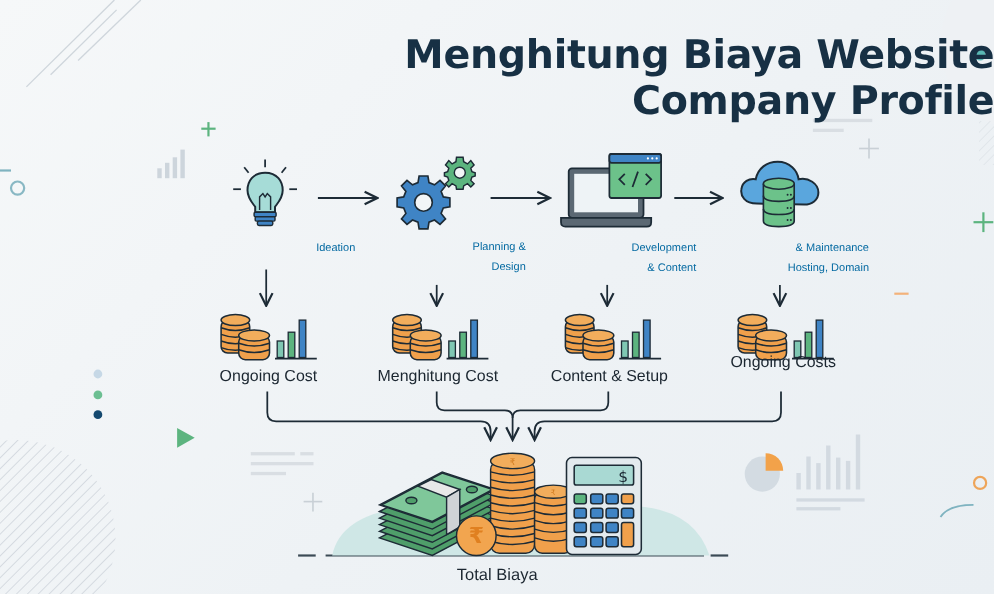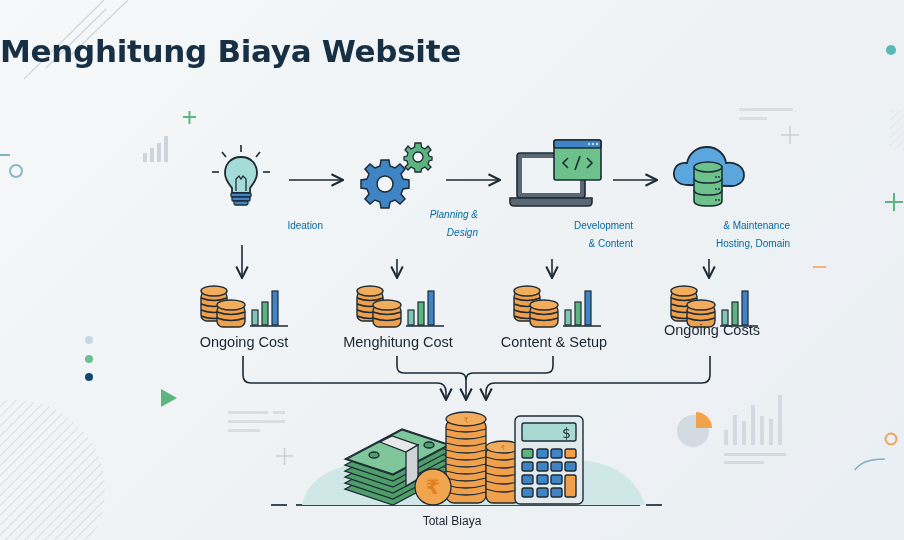--- a/index.html
+++ b/index.html
@@ -1,24 +1,24 @@
 <!DOCTYPE html>
 <html><head>
 <meta charset="utf-8">
 <style>
   html,body{margin:0;padding:0;}
   body{width:904px;height:540px;overflow:hidden;position:relative;
     background:linear-gradient(135deg,#f6f8f9 0%,#eef2f5 55%,#eaeff3 100%);
     font-family:"Liberation Sans",sans-serif;color:#1d2b36;}
   .abs{position:absolute;}
-  .title{position:absolute;left:0;width:904px;top:30px;text-align:left;
-    font-family:"DejaVu Sans",sans-serif;font-weight:bold;font-size:31px;line-height:42px;color:#173044;letter-spacing:-0.3px;}
+  .title{position:absolute;left:0;width:904px;top:30px;text-align:right;
+    font-family:"DejaVu Sans",sans-serif;font-weight:bold;font-size:36px;line-height:42px;color:#173044;letter-spacing:-0.3px;}
   .stage-label{position:absolute;width:160px;text-align:right;font-size:10px;line-height:18px;color:#0369a1;}
   .cost-label{position:absolute;width:170px;text-align:center;font-size:14.5px;line-height:18px;color:#1b2630;}
-  .total-label{position:absolute;left:372px;width:160px;top:514px;text-align:center;font-size:12px;color:#1b2630;}
+  .total-label{position:absolute;left:372px;width:160px;top:514px;text-align:center;font-size:15px;color:#1b2630;}
   svg{overflow:visible;}
 </style>
 </head>
 <body>
 
 <svg class="abs" style="left:0;top:0" width="904" height="540">
 
   <g stroke="#cfd6dc" stroke-width="1.2">
     <line x1="24" y1="79" x2="104" y2="0"></line>
     <line x1="46" y1="68" x2="106" y2="9"></line>
@@ -93,20 +93,21 @@
     <rect x="778" y="395" width="4" height="50"></rect>
     <rect x="724" y="453" width="62" height="3"></rect>
       <rect x="724" y="461" width="40" height="3"></rect>
   </g>
   <circle cx="891" cy="439" r="5.5" fill="none" stroke="#eea55a" stroke-width="2"></circle>
   <path d="M855 470 Q862 459 885 459" fill="none" stroke="#7fb3c0" stroke-width="1.6"></path>
 </svg>
 
 <div class="title">
   <div>Menghitung Biaya Website</div>
+  <div>Company Profile</div>
 </div>
 
 <svg class="abs" style="left:0;top:0" width="904" height="540">
   <defs>
     <marker id="ah" viewBox="0 0 10 10" refX="9" refY="5" markerWidth="9" markerHeight="9" orient="auto-start-reverse">
       <path d="M1 1 L9 5 L1 9" fill="none" stroke="#1d2b36" stroke-width="1.4"></path>
     </marker>
   </defs>
   <g stroke="#1d2b36" stroke-width="1.6" fill="none">
 
@@ -189,21 +190,21 @@
       <circle cx="46" cy="46" r="0.9"></circle>
       <circle cx="49" cy="46" r="0.9"></circle>
       <circle cx="46" cy="57" r="0.9"></circle>
       <circle cx="49" cy="57" r="0.9"></circle>
     </g>
 </svg>
 
 <div class="stage-label" style="left:163px;top:217px;">
   <div>Ideation</div>
 </div>
-<div class="stage-label" style="left:318px;top:206px;font-style:italic;">
+<div class="stage-label" style="left:318px;top:216px;">
   <div>Planning &amp;</div>
   <div>Design</div>
 </div>
 <div class="stage-label" style="left:473px;top:217px;">
   <div>Development</div>
   <div>&amp; Content</div>
 </div>
 <div class="stage-label" style="left:630px;top:217px;">
   <div>&amp; Maintenance</div>
   <div>Hosting, Domain</div>

